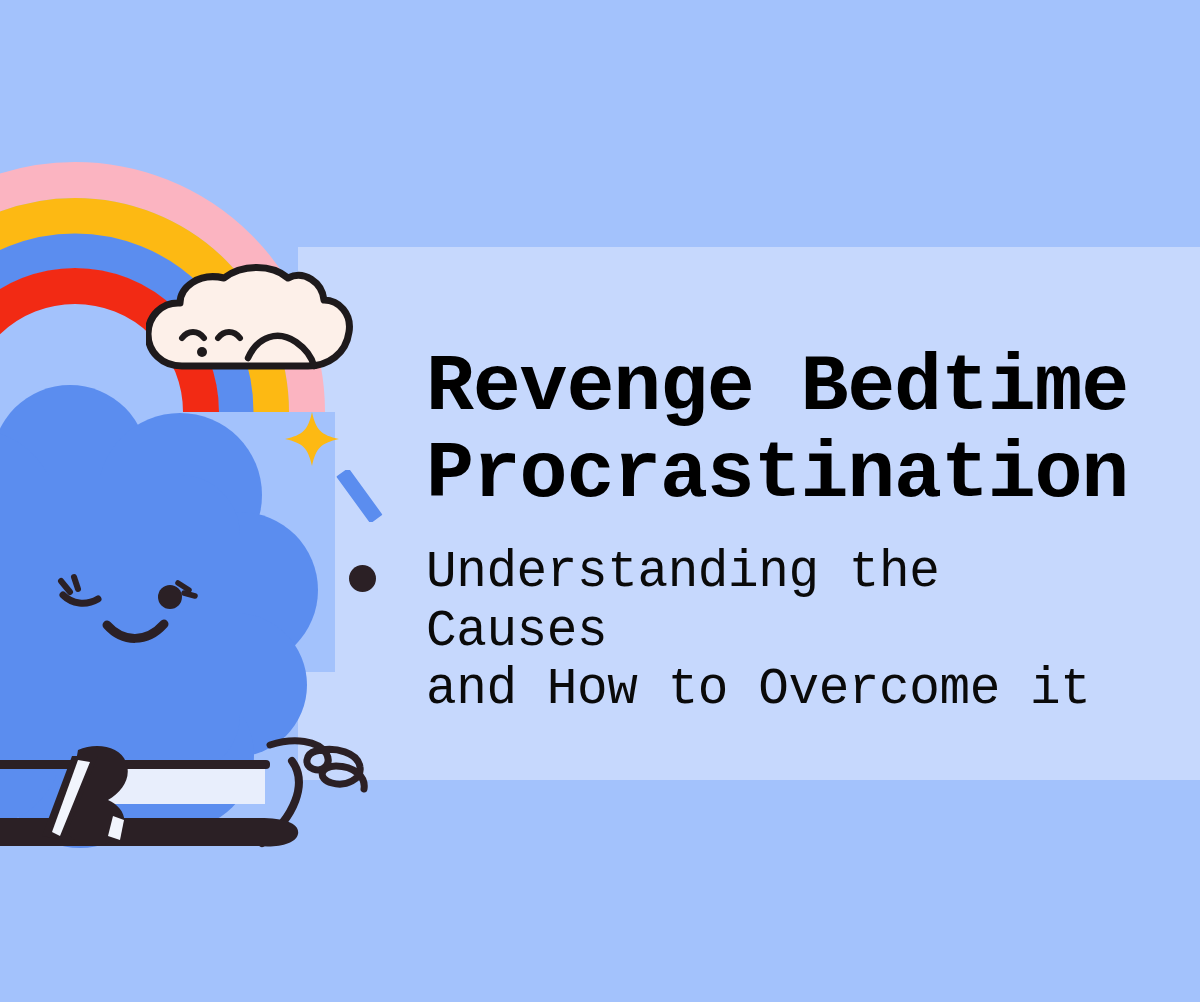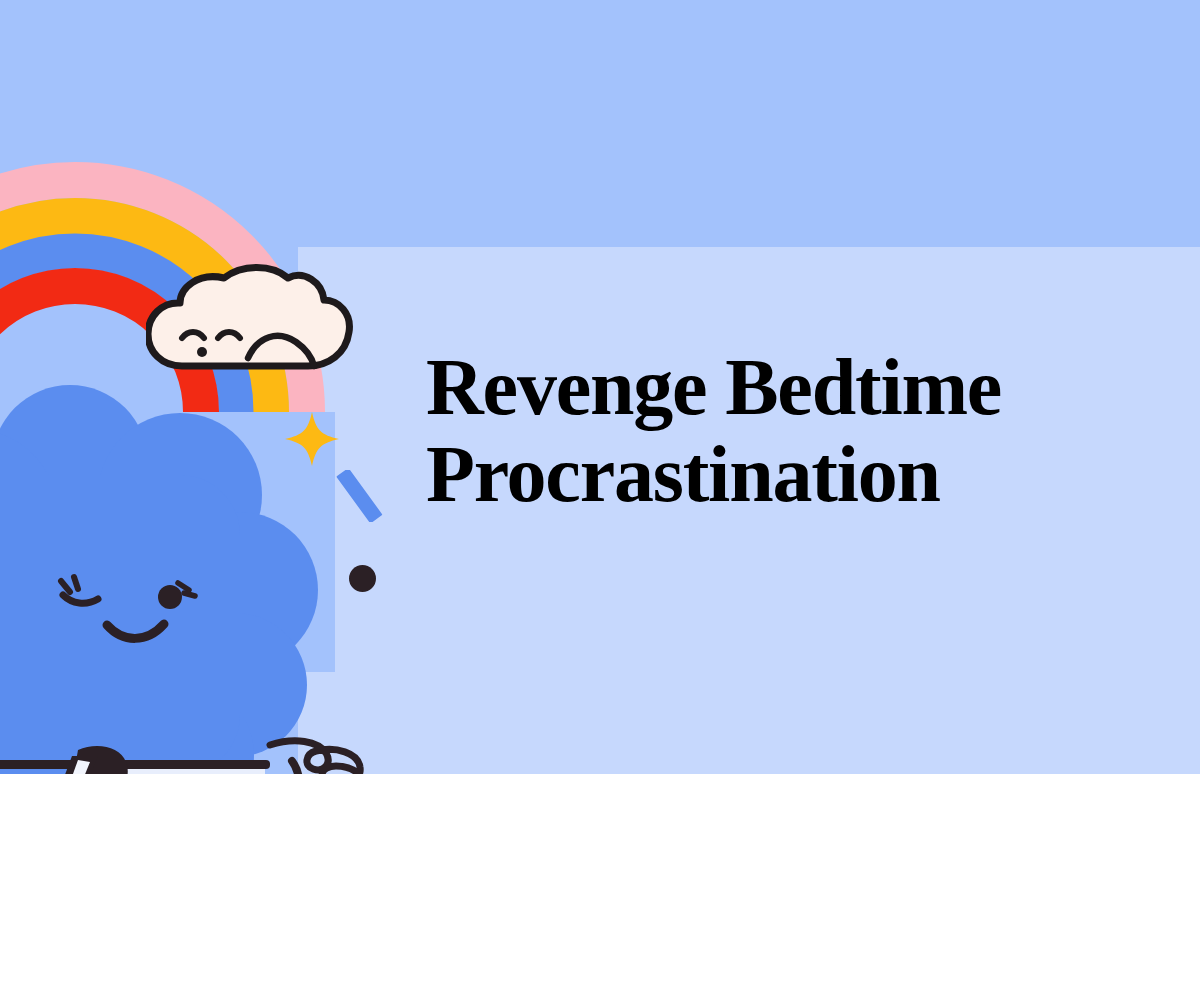--- a/index.html
+++ b/index.html
@@ -3,24 +3,24 @@
 <meta charset="utf-8">
 <style>
   html, body {
     margin: 0;
     padding: 0;
     background: #ffffff;
   }
   #canvas {
     position: relative;
     width: 1200px;
-    height: 774px;
+    height: 1002px;
     overflow: hidden;
     background: #4d7c0f;
-    font-family: Liberation Serif, serif;
+    font-family: Liberation Mono, monospace;
   }
   #bg-outer {
     position: absolute;
     inset: 0;
     background: #a3c2fc;
   }
   #panel {
     position: absolute;
     left: 298px;
     top: 247px;
@@ -200,15 +200,17 @@
 
   <svg id="diagonal-line" viewBox="0 0 52 52" aria-hidden="true">
     <rect x="19" y="-3" width="15" height="58" rx="1" fill="#5b8def" transform="rotate(-36 26 26)"></rect>
   </svg>
 
   <div id="dot"></div>
 
   <div id="text-block">
     <h1 id="title">Revenge Bedtime
 Procrastination</h1>
+    <p id="subtitle">Understanding the Causes
+and How to Overcome it</p>
   </div>
 
 </div>
 
 </body></html>

